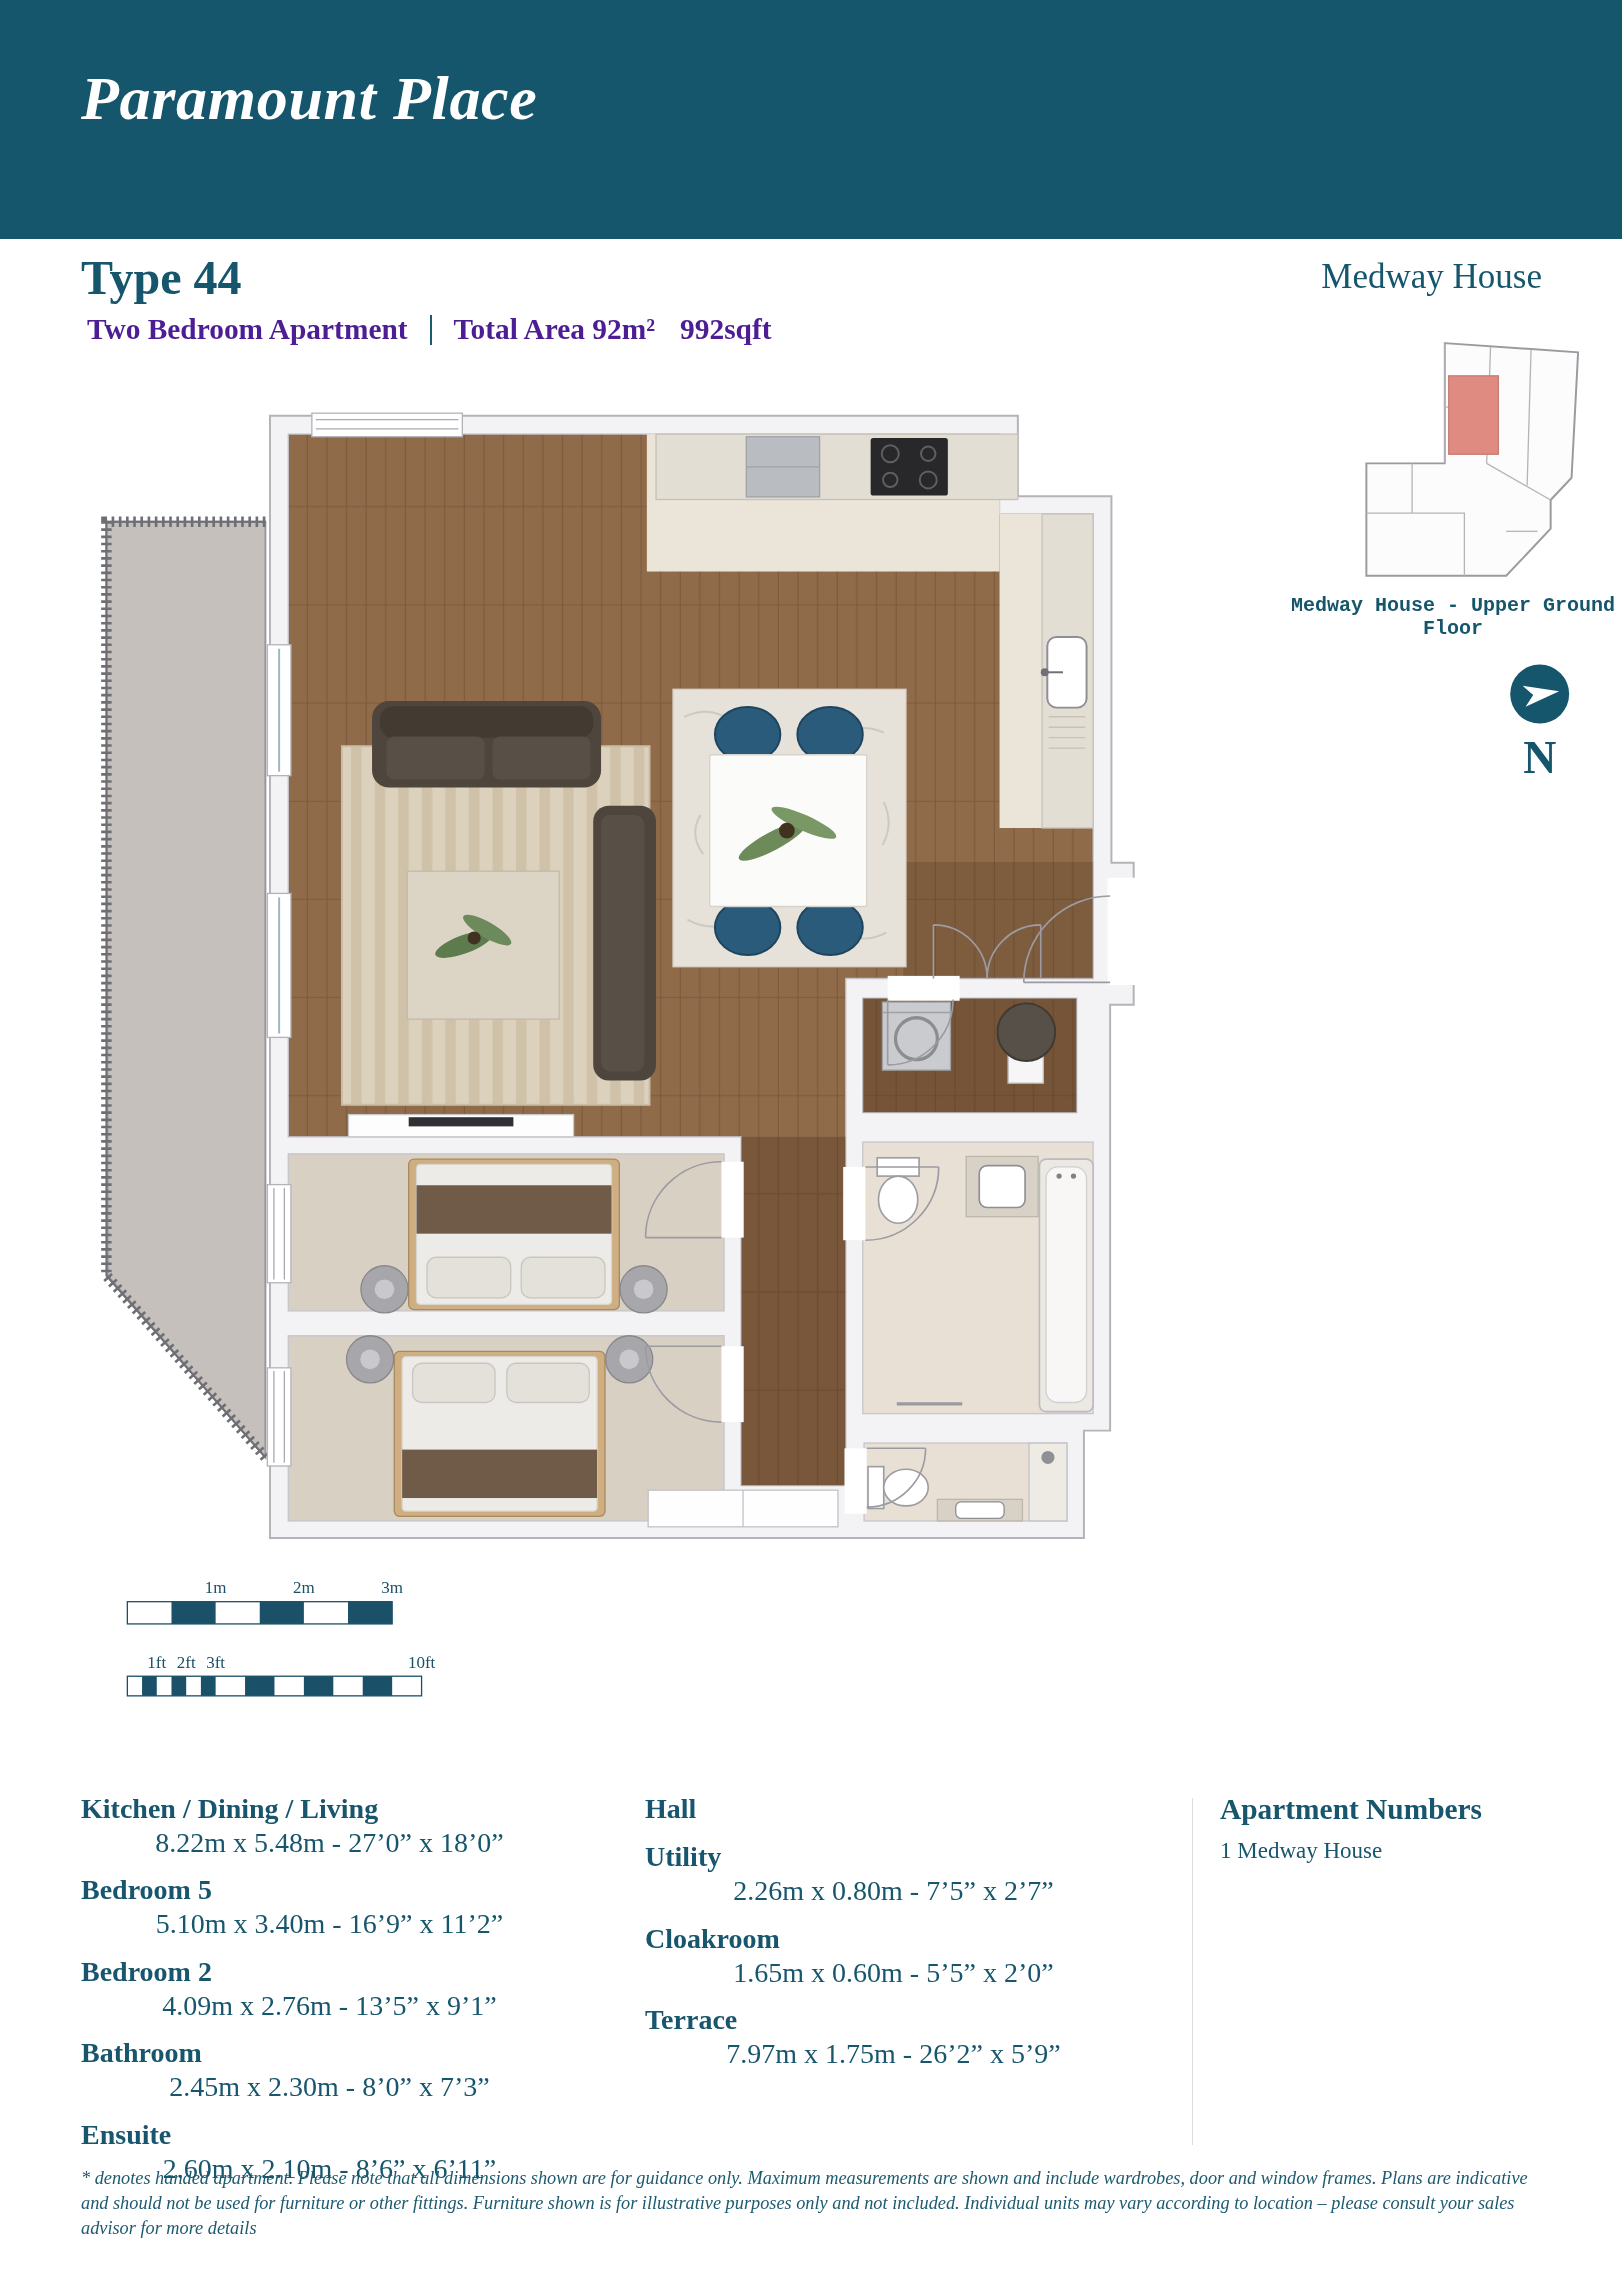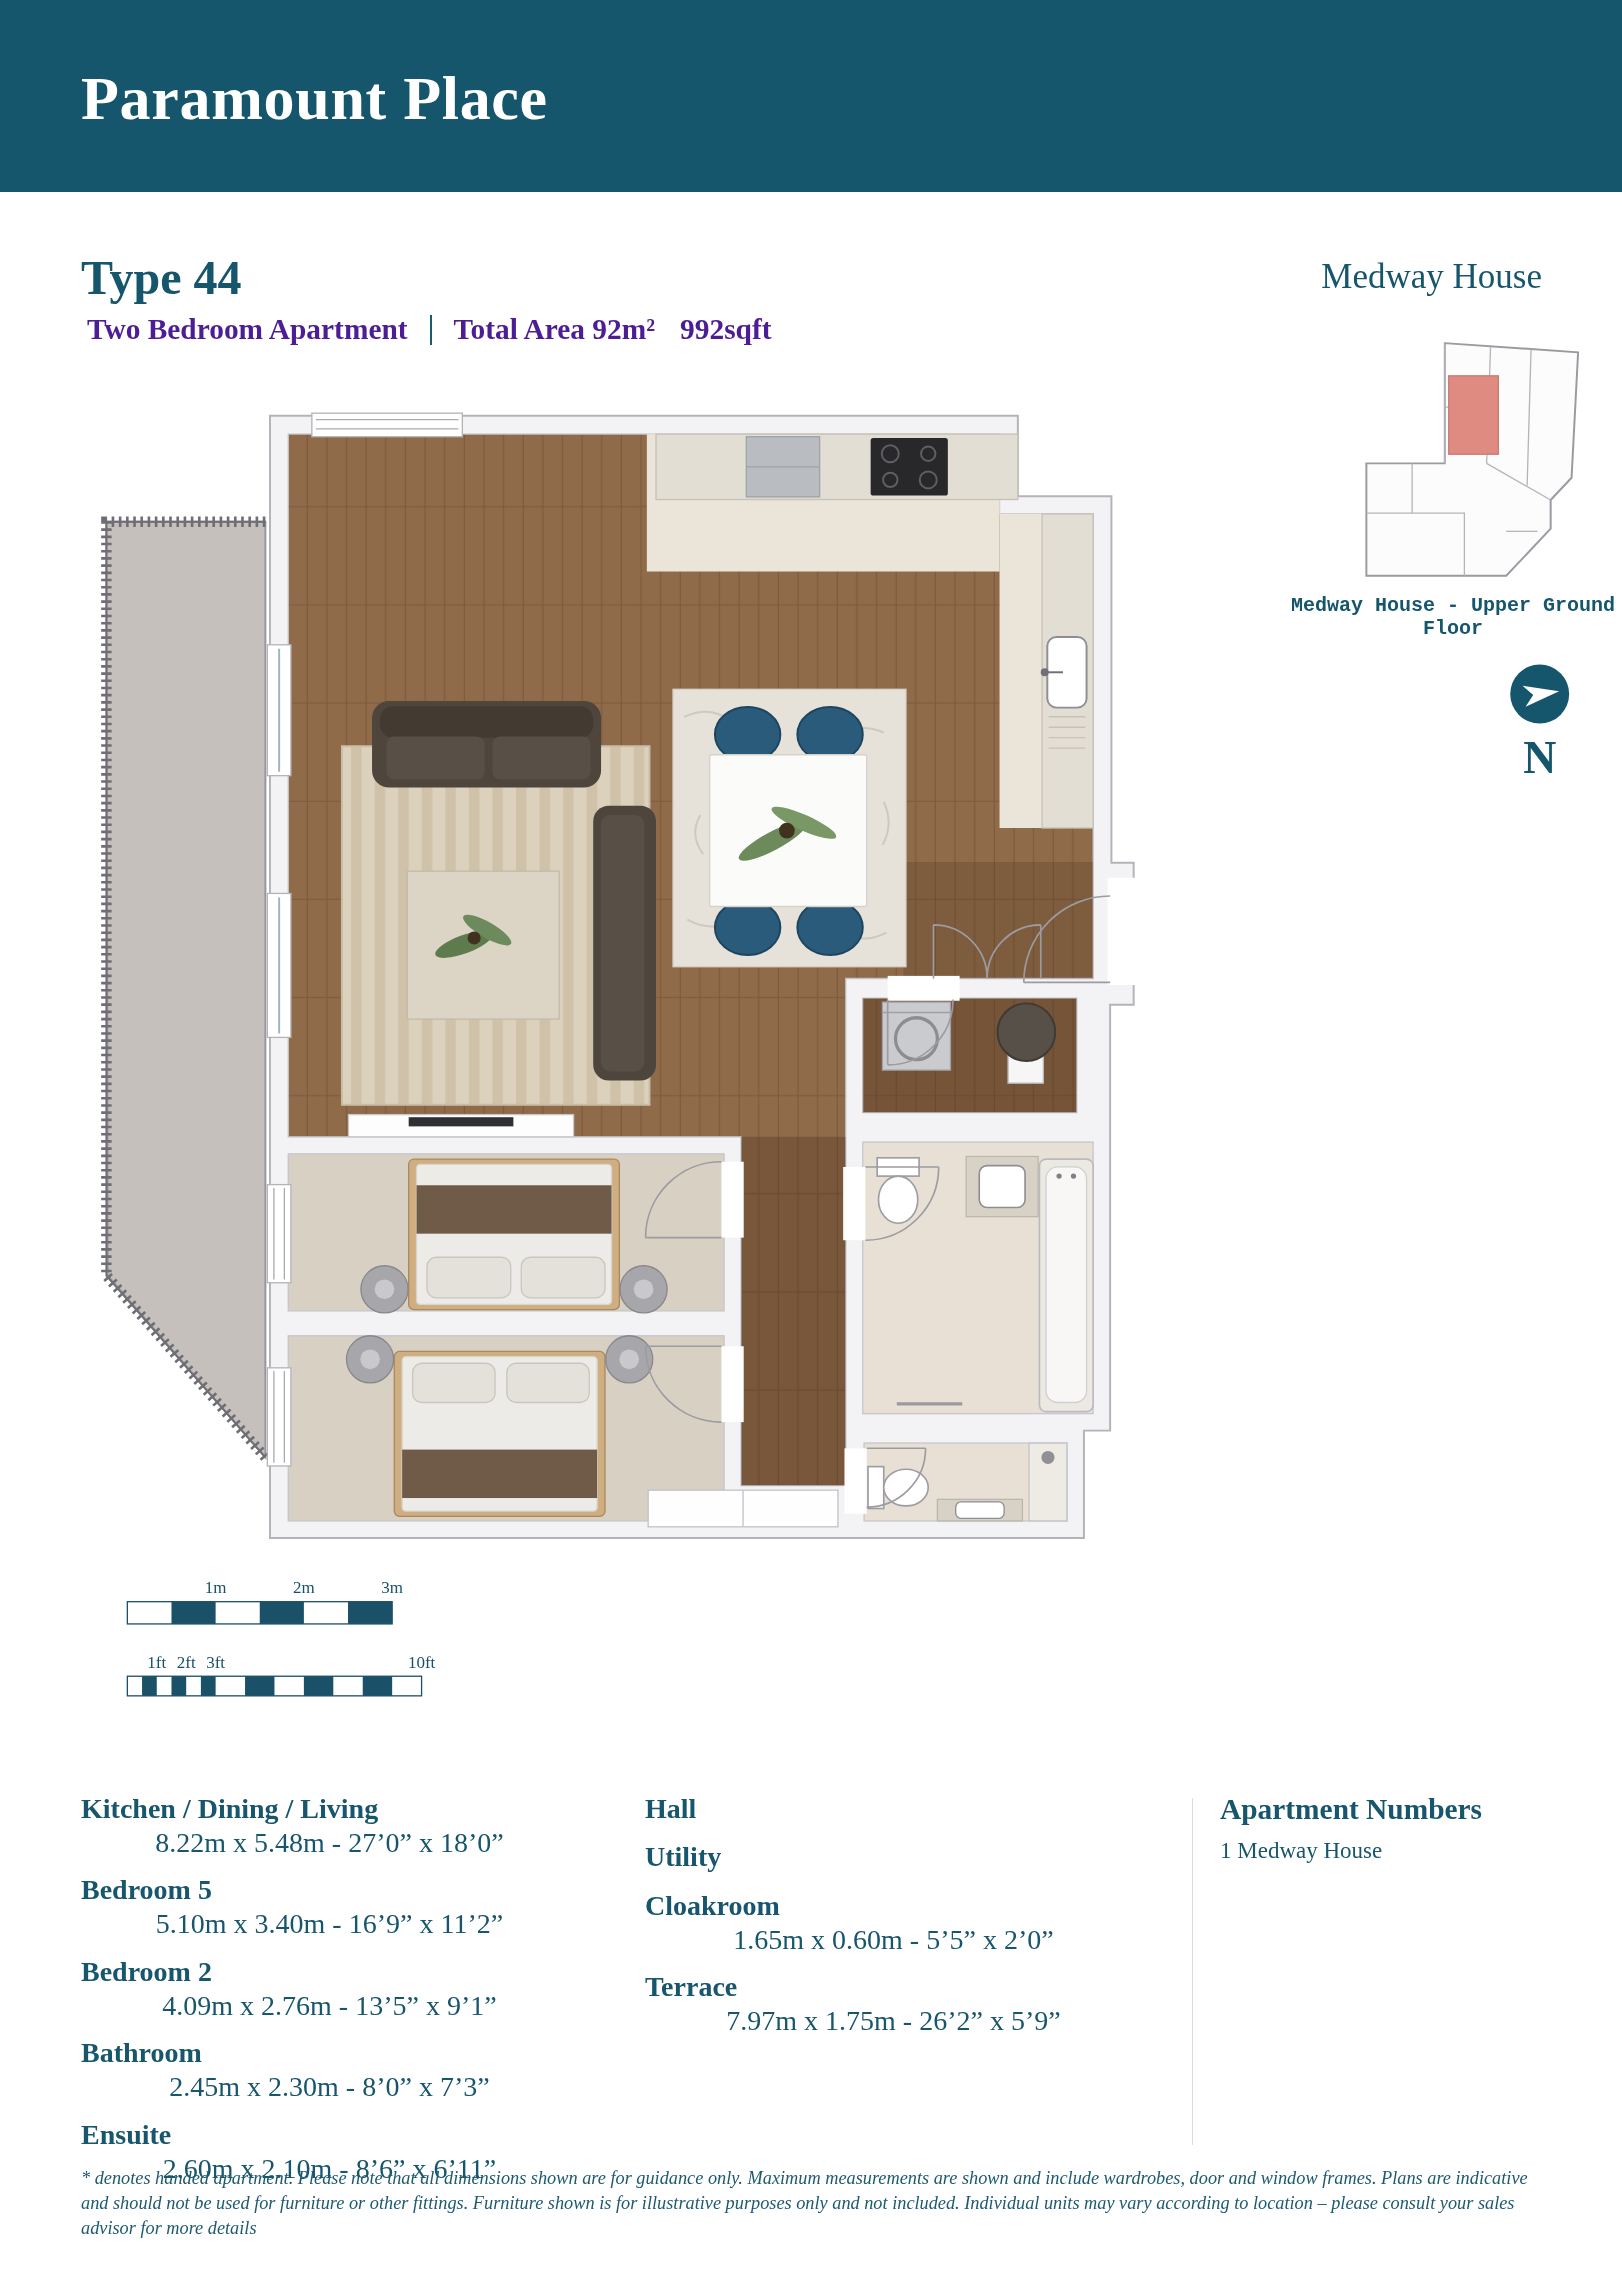--- a/index.html
+++ b/index.html
@@ -1,21 +1,21 @@
 <!DOCTYPE html>
 <html style="font-size:10.5px"><head>
 <meta charset="utf-8">
 <style>
   html,body{margin:0;padding:0;background:#888;}
   .page{
     position:relative;width:1623px;height:2295px;background:#ffffff;
     font-family:"Liberation Serif","DejaVu Serif",serif;overflow:hidden;
   }
   
-  .header-bar{position:absolute;left:0;top:0;width:1623px;height:192px;background:#15566C;}
+  .header-bar{position:absolute;left:0;top:0;width:1623px;height:239px;background:#15566C;font-style:italic;}
   .header-title{position:absolute;left:81px;top:63px;color:#ffffff;font-size:62px;font-weight:bold;letter-spacing:0.7px;}
   
   .type-title{position:absolute;left:81px;top:250px;color:#16566C;font-size:48px;font-weight:bold;}
   .subtitle{position:absolute;left:87px;top:313px;color:#4c1d95;font-size:29.4px;display:flex;align-items:center;font-weight:bold;}
   .subtitle .divider{display:inline-block;width:0;height:30px;border-left:2px solid #1B5B71;margin:0 22px;}
   .subtitle .sqft{margin-left:25px;}
   .building-name{position:absolute;right:81px;top:257px;color:#16566C;font-size:35px;font-weight:normal;text-align:right;}
   .locator-caption{position:absolute;left:1283px;top:594px;width:340px;text-align:center;color:#16566C;font-size:20px;font-weight:bold;font-family:Liberation Mono, monospace;}
   
   .col{position:absolute;top:1792px;color:#17566C;}
@@ -335,20 +335,21 @@
         <div class="room-dims">2.60m x 2.10m  -  8’6” x 6’11”</div>
       </div>
   </div>
 
   <div class="col col-mid">
     <div class="room-block">
         <div class="room-name">Hall</div>
       </div>
     <div class="room-block">
         <div class="room-name">Utility</div>
+        <div class="room-dims">2.26m x 0.80m  -  7’5” x 2’7”</div>
       </div>
     <div class="room-block">
         <div class="room-name">Cloakroom</div>
         <div class="room-dims">1.65m x 0.60m  -  5’5” x 2’0”</div>
       </div>
     <div class="room-block">
         <div class="room-name">Terrace</div>
         <div class="room-dims">7.97m x 1.75m  -  26’2” x 5’9”</div>
       </div>
   </div>

